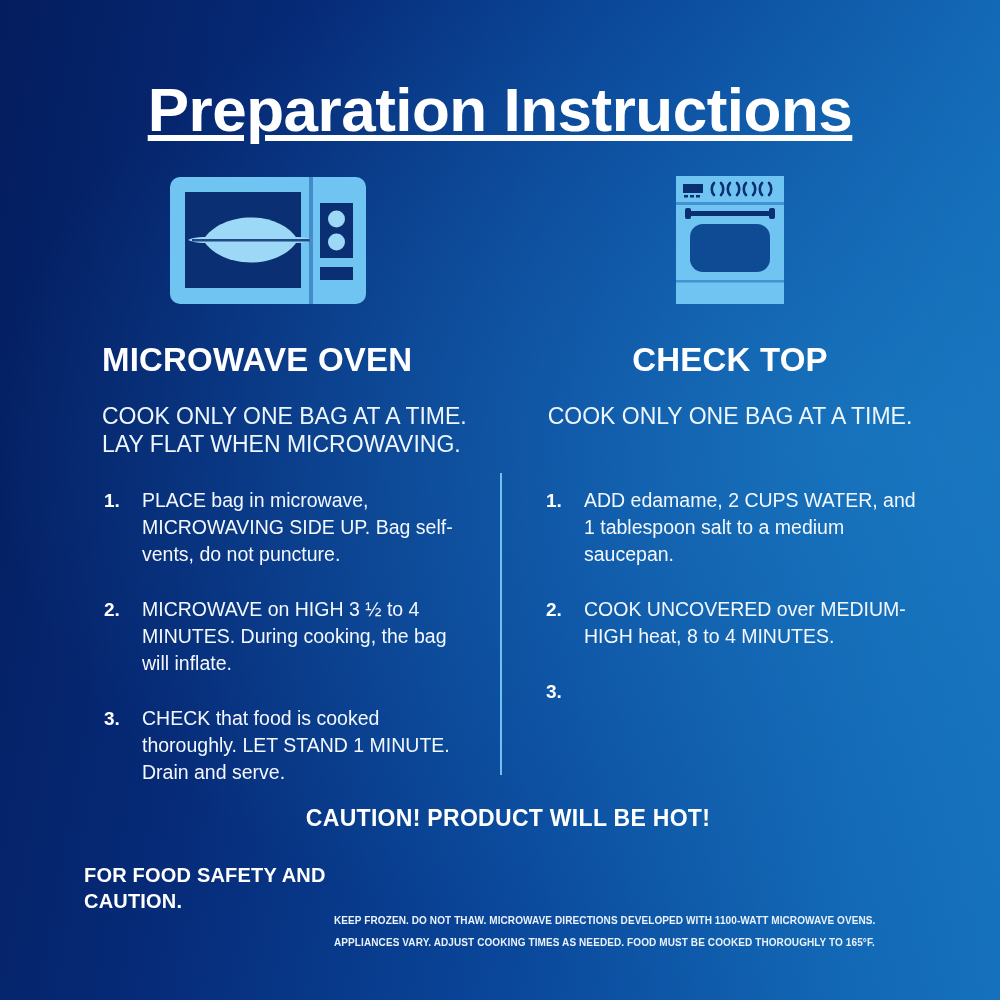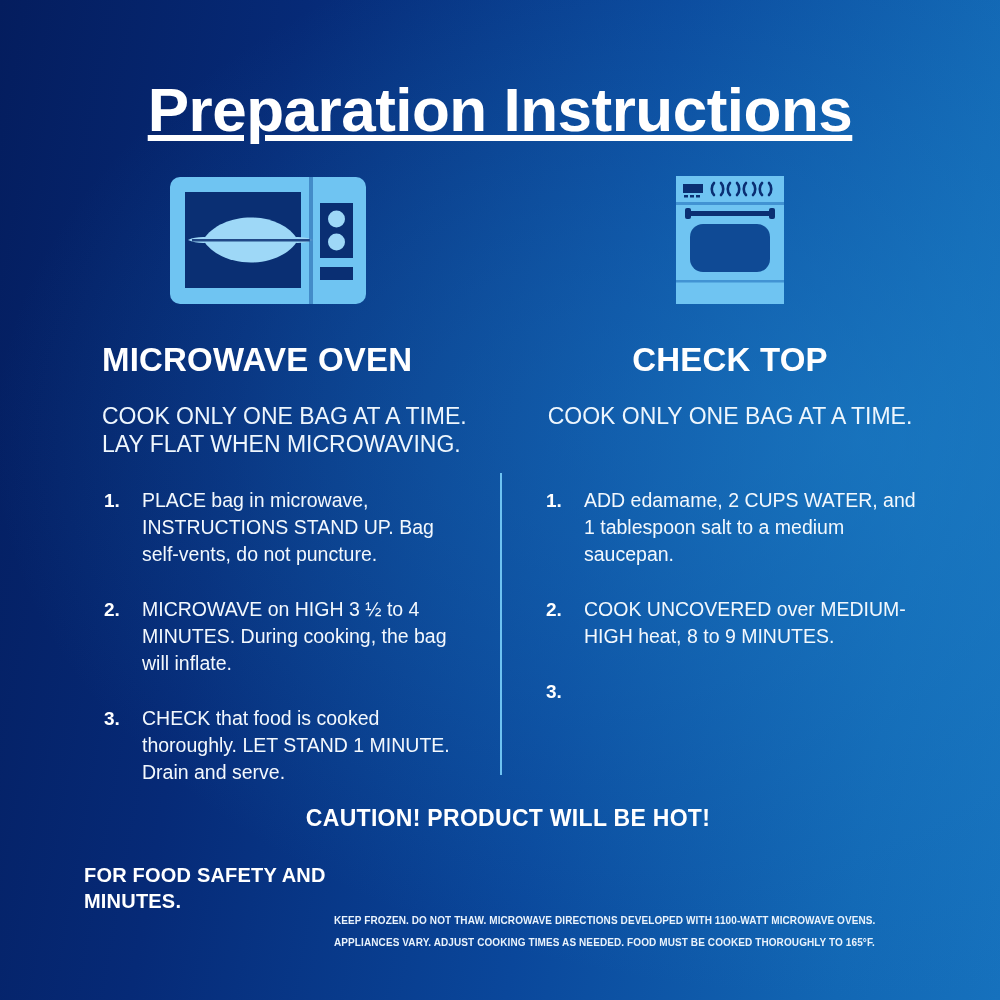--- a/index.html
+++ b/index.html
@@ -182,21 +182,21 @@
     </div>
 
     <div class="heading head-left">MICROWAVE OVEN</div>
     <div class="subheading head-left" style="white-space:pre-line">COOK ONLY ONE BAG AT A TIME.
 LAY FLAT WHEN MICROWAVING.</div>
   </div>
 
   <div class="steps steps-left">
     <div class="step">
       <div class="step-num">1.</div>
-      <div class="step-text">PLACE bag in microwave, INSTRUCTIONS STAND UP. Bag self-vents, do not puncture.</div>
+      <div class="step-text">PLACE bag in microwave, MICROWAVING SIDE UP. Bag self-vents, do not puncture.</div>
     </div>
     <div class="step">
       <div class="step-num">2.</div>
       <div class="step-text">MICROWAVE on HIGH 3 ½ to 4 MINUTES. During cooking, the bag will inflate.</div>
     </div>
     <div class="step">
       <div class="step-num">3.</div>
       <div class="step-text">CHECK that food is cooked thoroughly. LET STAND 1 MINUTE. Drain and serve.</div>
     </div>
   </div>
@@ -241,27 +241,27 @@
     <div class="subheading head-right" style="white-space:pre-line">COOK ONLY ONE BAG AT A TIME.</div>
   </div>
 
   <div class="steps steps-right">
     <div class="step">
       <div class="step-num">1.</div>
       <div class="step-text">ADD edamame, 2 CUPS WATER, and 1 tablespoon salt to a medium saucepan.</div>
     </div>
     <div class="step">
       <div class="step-num">2.</div>
-      <div class="step-text">COOK UNCOVERED over MEDIUM-HIGH heat, 8 to 9 MINUTES.</div>
+      <div class="step-text">COOK UNCOVERED over MEDIUM-HIGH heat, 8 to 4 MINUTES.</div>
     </div>
     <div class="step">
       <div class="step-num">3.</div>
     </div>
   </div>
 
   <div class="caution">CAUTION! PRODUCT WILL BE HOT!</div>
 
   <div class="footer">
-    <div class="footer-label">FOR FOOD SAFETY AND MINUTES.</div>
+    <div class="footer-label">FOR FOOD SAFETY AND CAUTION.</div>
     <div class="footer-body">KEEP FROZEN. DO NOT THAW. MICROWAVE DIRECTIONS DEVELOPED WITH 1100-WATT MICROWAVE OVENS. APPLIANCES VARY. ADJUST COOKING TIMES AS NEEDED. FOOD MUST BE COOKED THOROUGHLY TO 165°F.</div>
   </div>
 
 </div>
 
 </body></html>

